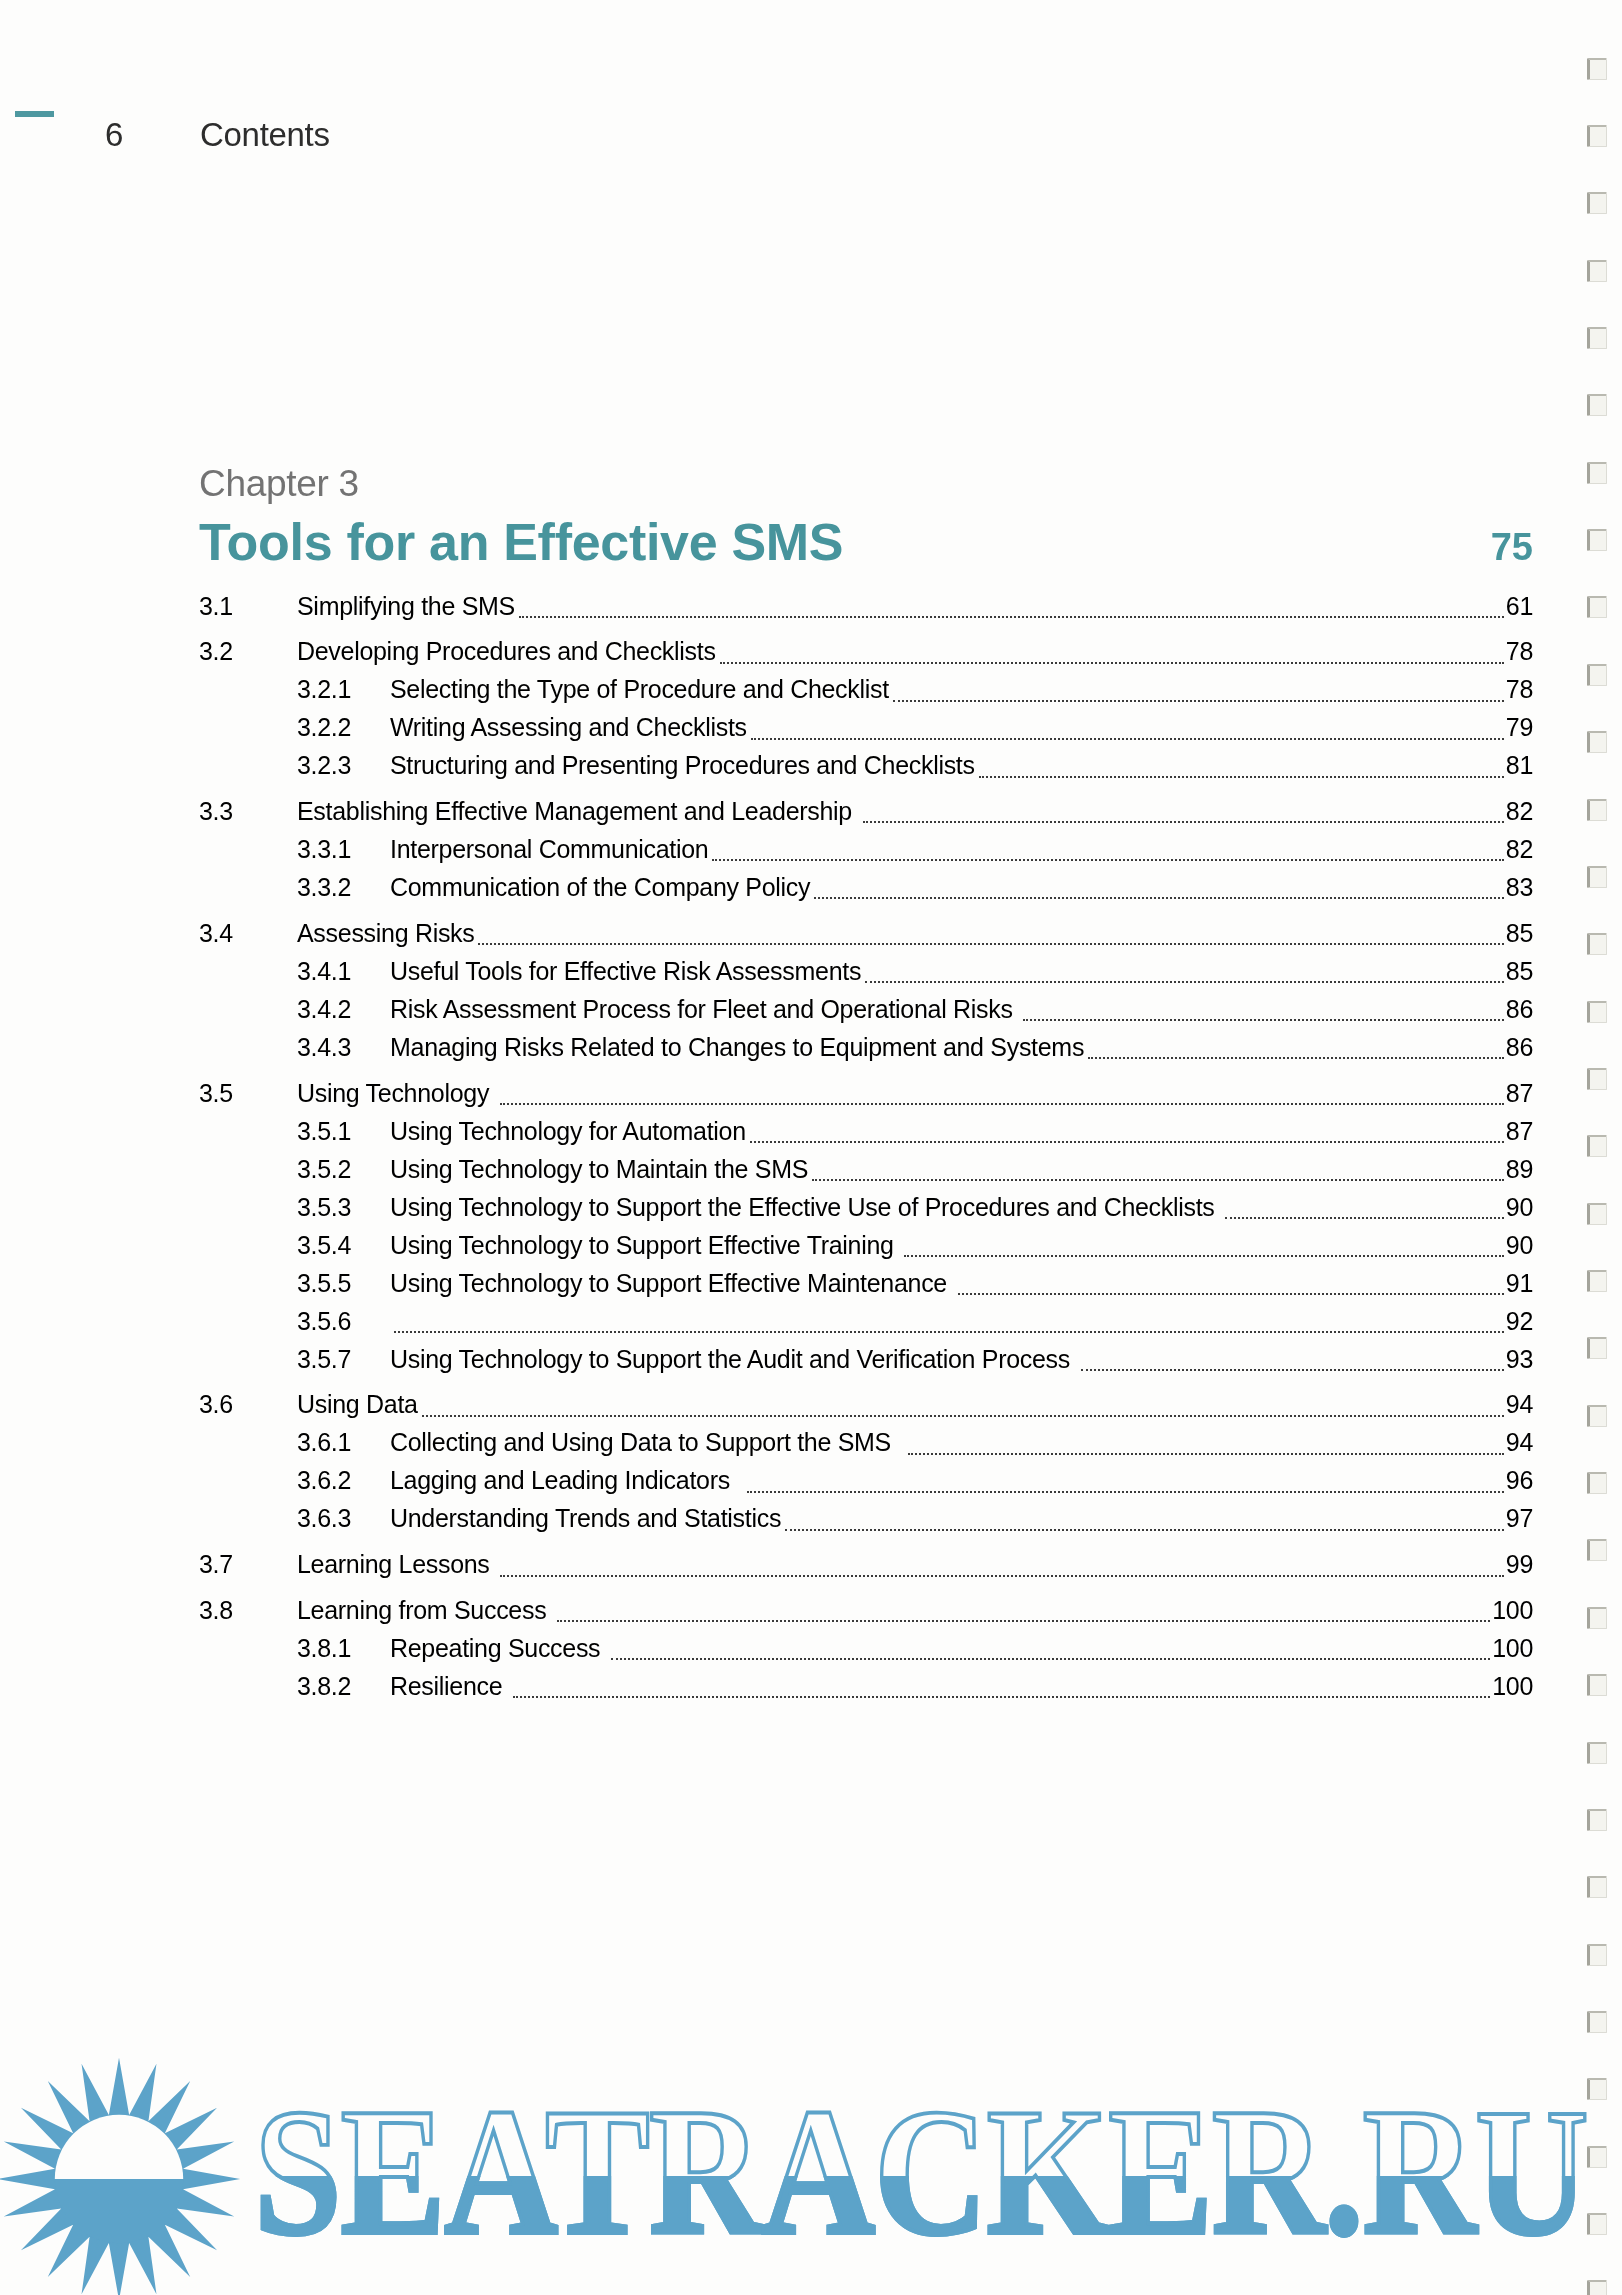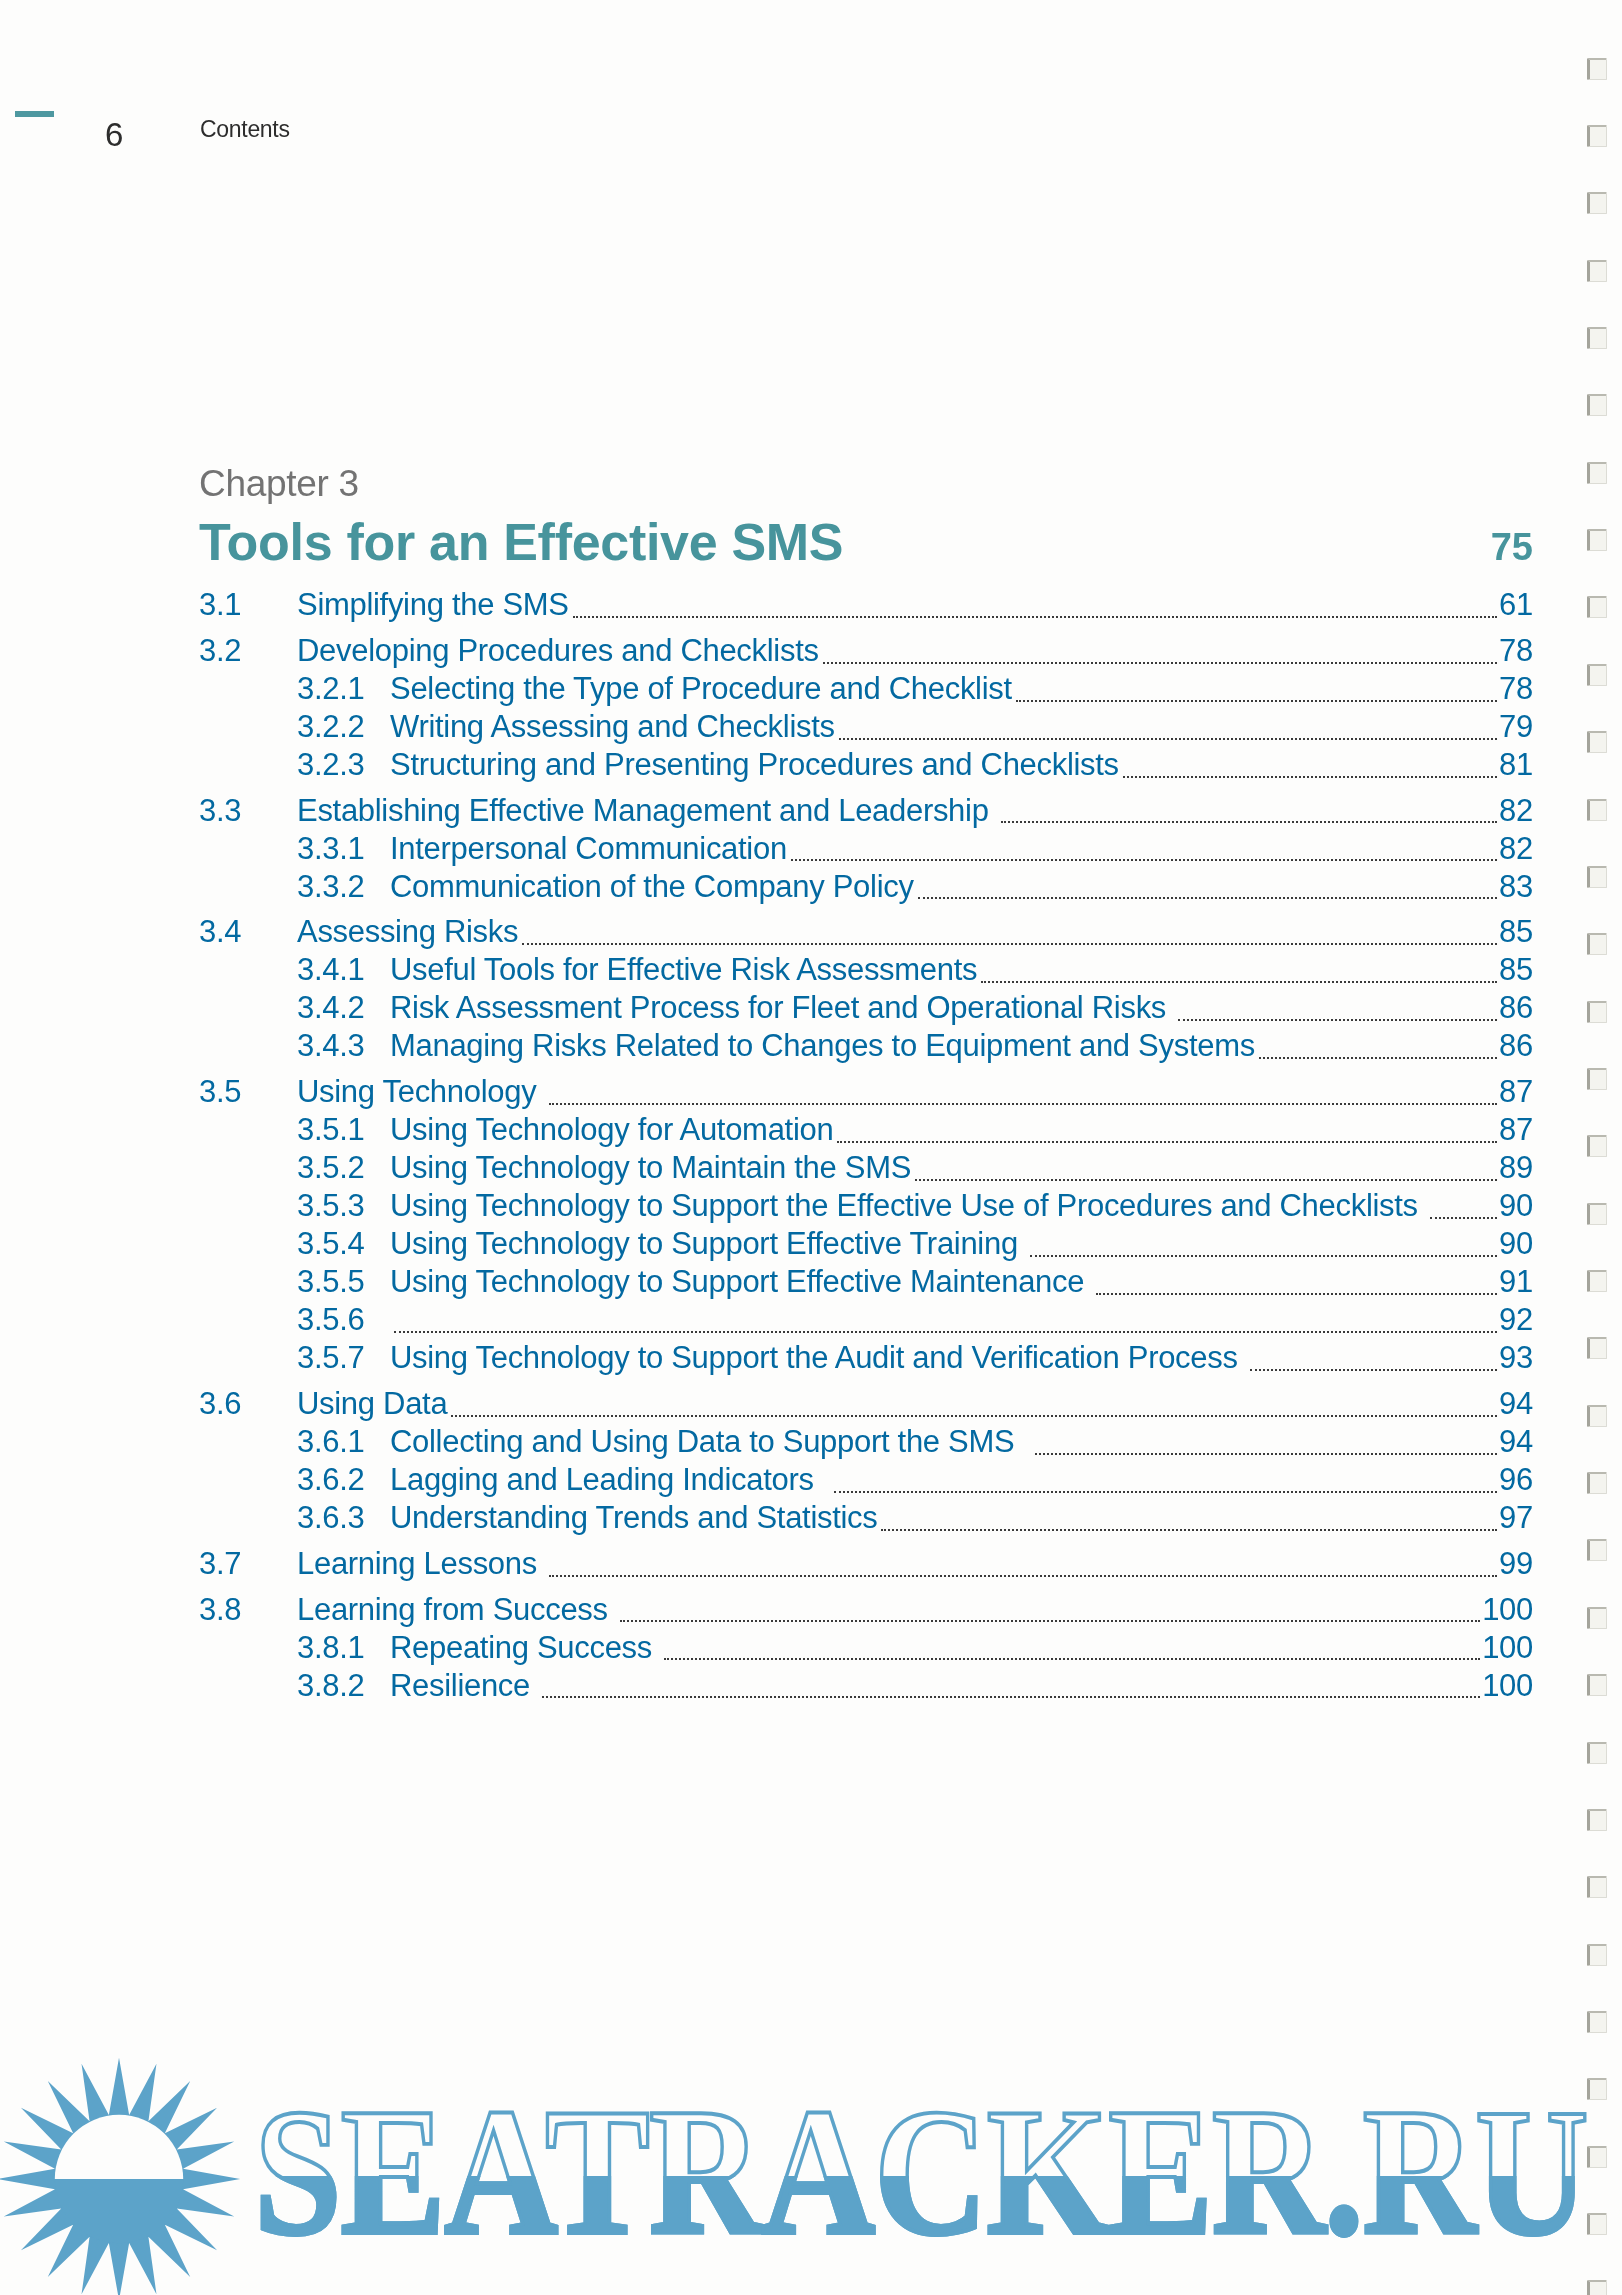--- a/index.html
+++ b/index.html
@@ -12,39 +12,39 @@
   
   .edge-dash{
     position:absolute;left:15px;top:111px;width:39px;height:5.9px;
     background:#4e98a0;
   }
   .running-header{position:absolute;left:0;top:116px;width:100%;}
   .running-header .pagenum{
     position:absolute;left:105px;top:0;font-size:33px;letter-spacing:-0.3px;color:#2d2d2d;
   }
   .running-header .rh-title{
-    position:absolute;left:200px;top:0;font-size:23px;letter-spacing:-0.3px;color:#2d2d2d;
+    position:absolute;left:200px;top:0;font-size:33px;letter-spacing:-0.3px;color:#2d2d2d;
   }
   
   .chapter-block{position:absolute;left:199px;top:461px;width:1334px;}
   .chapter-kicker{
     font-size:37px;line-height:46px;font-weight:400;color:#737373;letter-spacing:-0.3px;
   }
   .chapter-line{display:flex;justify-content:space-between;align-items:baseline;margin-top:5.2px;}
   .chapter-title{
     font-size:52px;font-weight:bold;color:#47949c;letter-spacing:-0.3px;
   }
   .chapter-page{
     font-size:38px;font-weight:bold;color:#47949c;
   }
   
   .toc{position:absolute;left:199px;top:587px;width:1334px;}
   .toc-row{
-    display:flex;align-items:flex-start;height:38px;
-    font-size:31px;letter-spacing:-0.3px;color:#0369a1;
+    display:flex;align-items:center;height:38px;
+    font-size:25px;letter-spacing:-0.3px;color:#000000;
   }
   .toc-row.main{margin-top:7.8px;}
   .toc-row.main:first-child{margin-top:0;}
   .toc-num{flex:0 0 98px;}
   .toc-row.sub .toc-num{margin-left:98px;flex-basis:93px;}
   .toc-title{white-space:pre;}
   .toc-leader{
     flex:1 1 auto;min-width:15.7px;align-self:flex-end;
     border-bottom:2px dotted #3a3a3a;margin:0 2px 7.2px 3.9px;
   }

